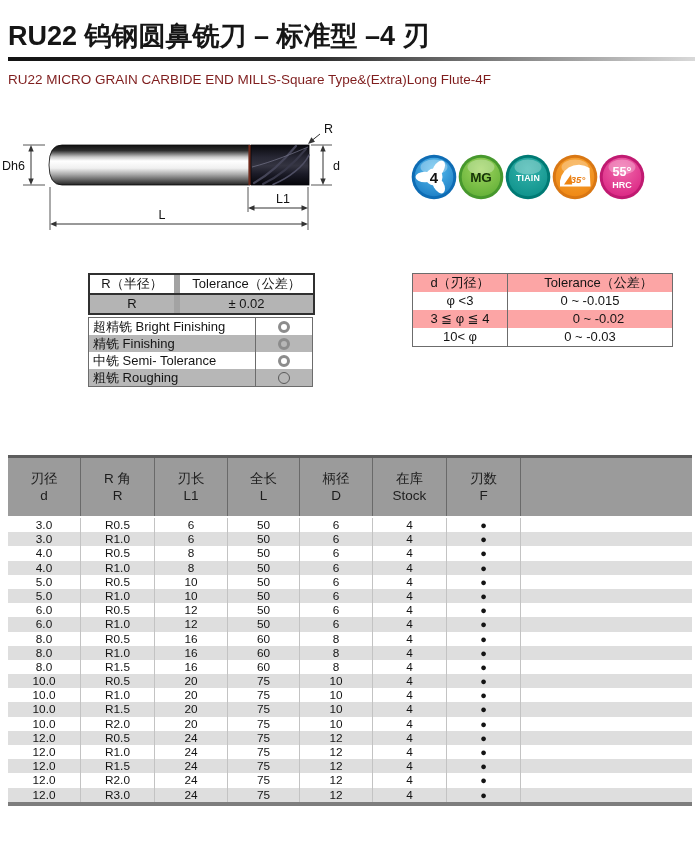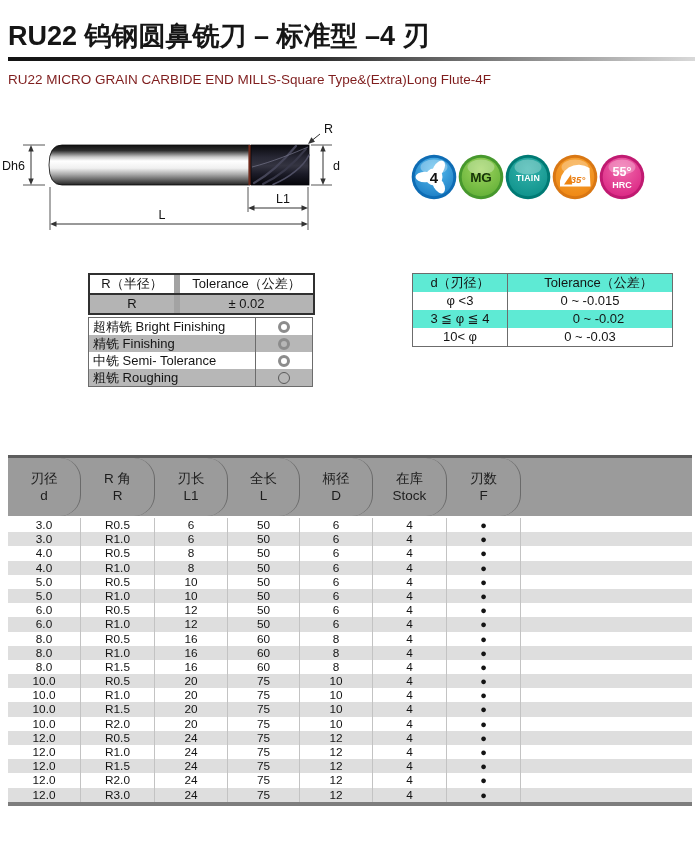--- a/index.html
+++ b/index.html
@@ -31,32 +31,32 @@
   .fin-row{display:grid;grid-template-columns:166px 1fr;background:#ffffff;}
   .fin-row.g{background:#b7b7b7;}
   .fin-label{height:17px;line-height:17px;padding-left:4px;white-space:nowrap;}
   .fin-sym{border-left:1px solid #6c6c6c;display:flex;align-items:center;justify-content:center;}
   .sym-donut{display:inline-block;width:12px;height:12px;box-sizing:border-box;border:3.5px solid #8c8c8c;border-radius:50%;}
   .sym-ring{display:inline-block;width:12px;height:12px;box-sizing:border-box;border:1.5px solid #5a5a5a;border-radius:50%;}
 
   
   .tblDia{position:absolute;left:412px;top:261px;width:259px;border:1px solid #6c6c6c;font-size:13px;}
   .dia-row{display:grid;grid-template-columns:95px 1fr;background:#ffffff;}
-  .dia-row.g{background:#5eead4;gap:17px;}
+  .dia-row.g{background:#fca5a5;gap:17px;}
   .dc{height:18px;line-height:18px;text-align:center;white-space:nowrap;}
   .dc.c1{border-right:1px solid #6c6c6c;}
 
   
   .spec{position:absolute;left:8px;top:443px;width:684px;}
   .spec-topline{height:3px;background:#5d5d5d;}
   .spec-head{display:grid;grid-template-columns:73px 74px 73px 72px 73px 74px 74px 1fr;
              background:#9b9b9b;height:58px;border-bottom:2px solid #ffffff;}
   .hc{display:flex;flex-direction:column;justify-content:center;align-items:center;
       font-size:13.5px;line-height:17px;color:#1d1d1d;}
-  .hc:not(:last-child){border-right:1px solid #6a6a6a;border-radius:21px;}
+  .hc:not(:last-child){border-right:1px solid #6a6a6a;}
   .spec-body .r{display:grid;grid-template-columns:73px 74px 73px 72px 73px 74px 74px 1fr;height:14.2px;background:#ffffff;}
   .spec-body .r.alt{background:#dedede;}
   .c{text-align:center;font-size:11.8px;line-height:14.2px;height:14.2px;overflow:hidden;}
   .c:not(:last-child){border-right:1px solid #c3c3c3;}
   .c.stock{font-size:11px;}
   .spec-bottombar{height:4px;background:#7d7d7d;}
 
   .badge text{font-family:"Liberation Sans","DejaVu Sans",sans-serif;}
 </style>
 </head>

